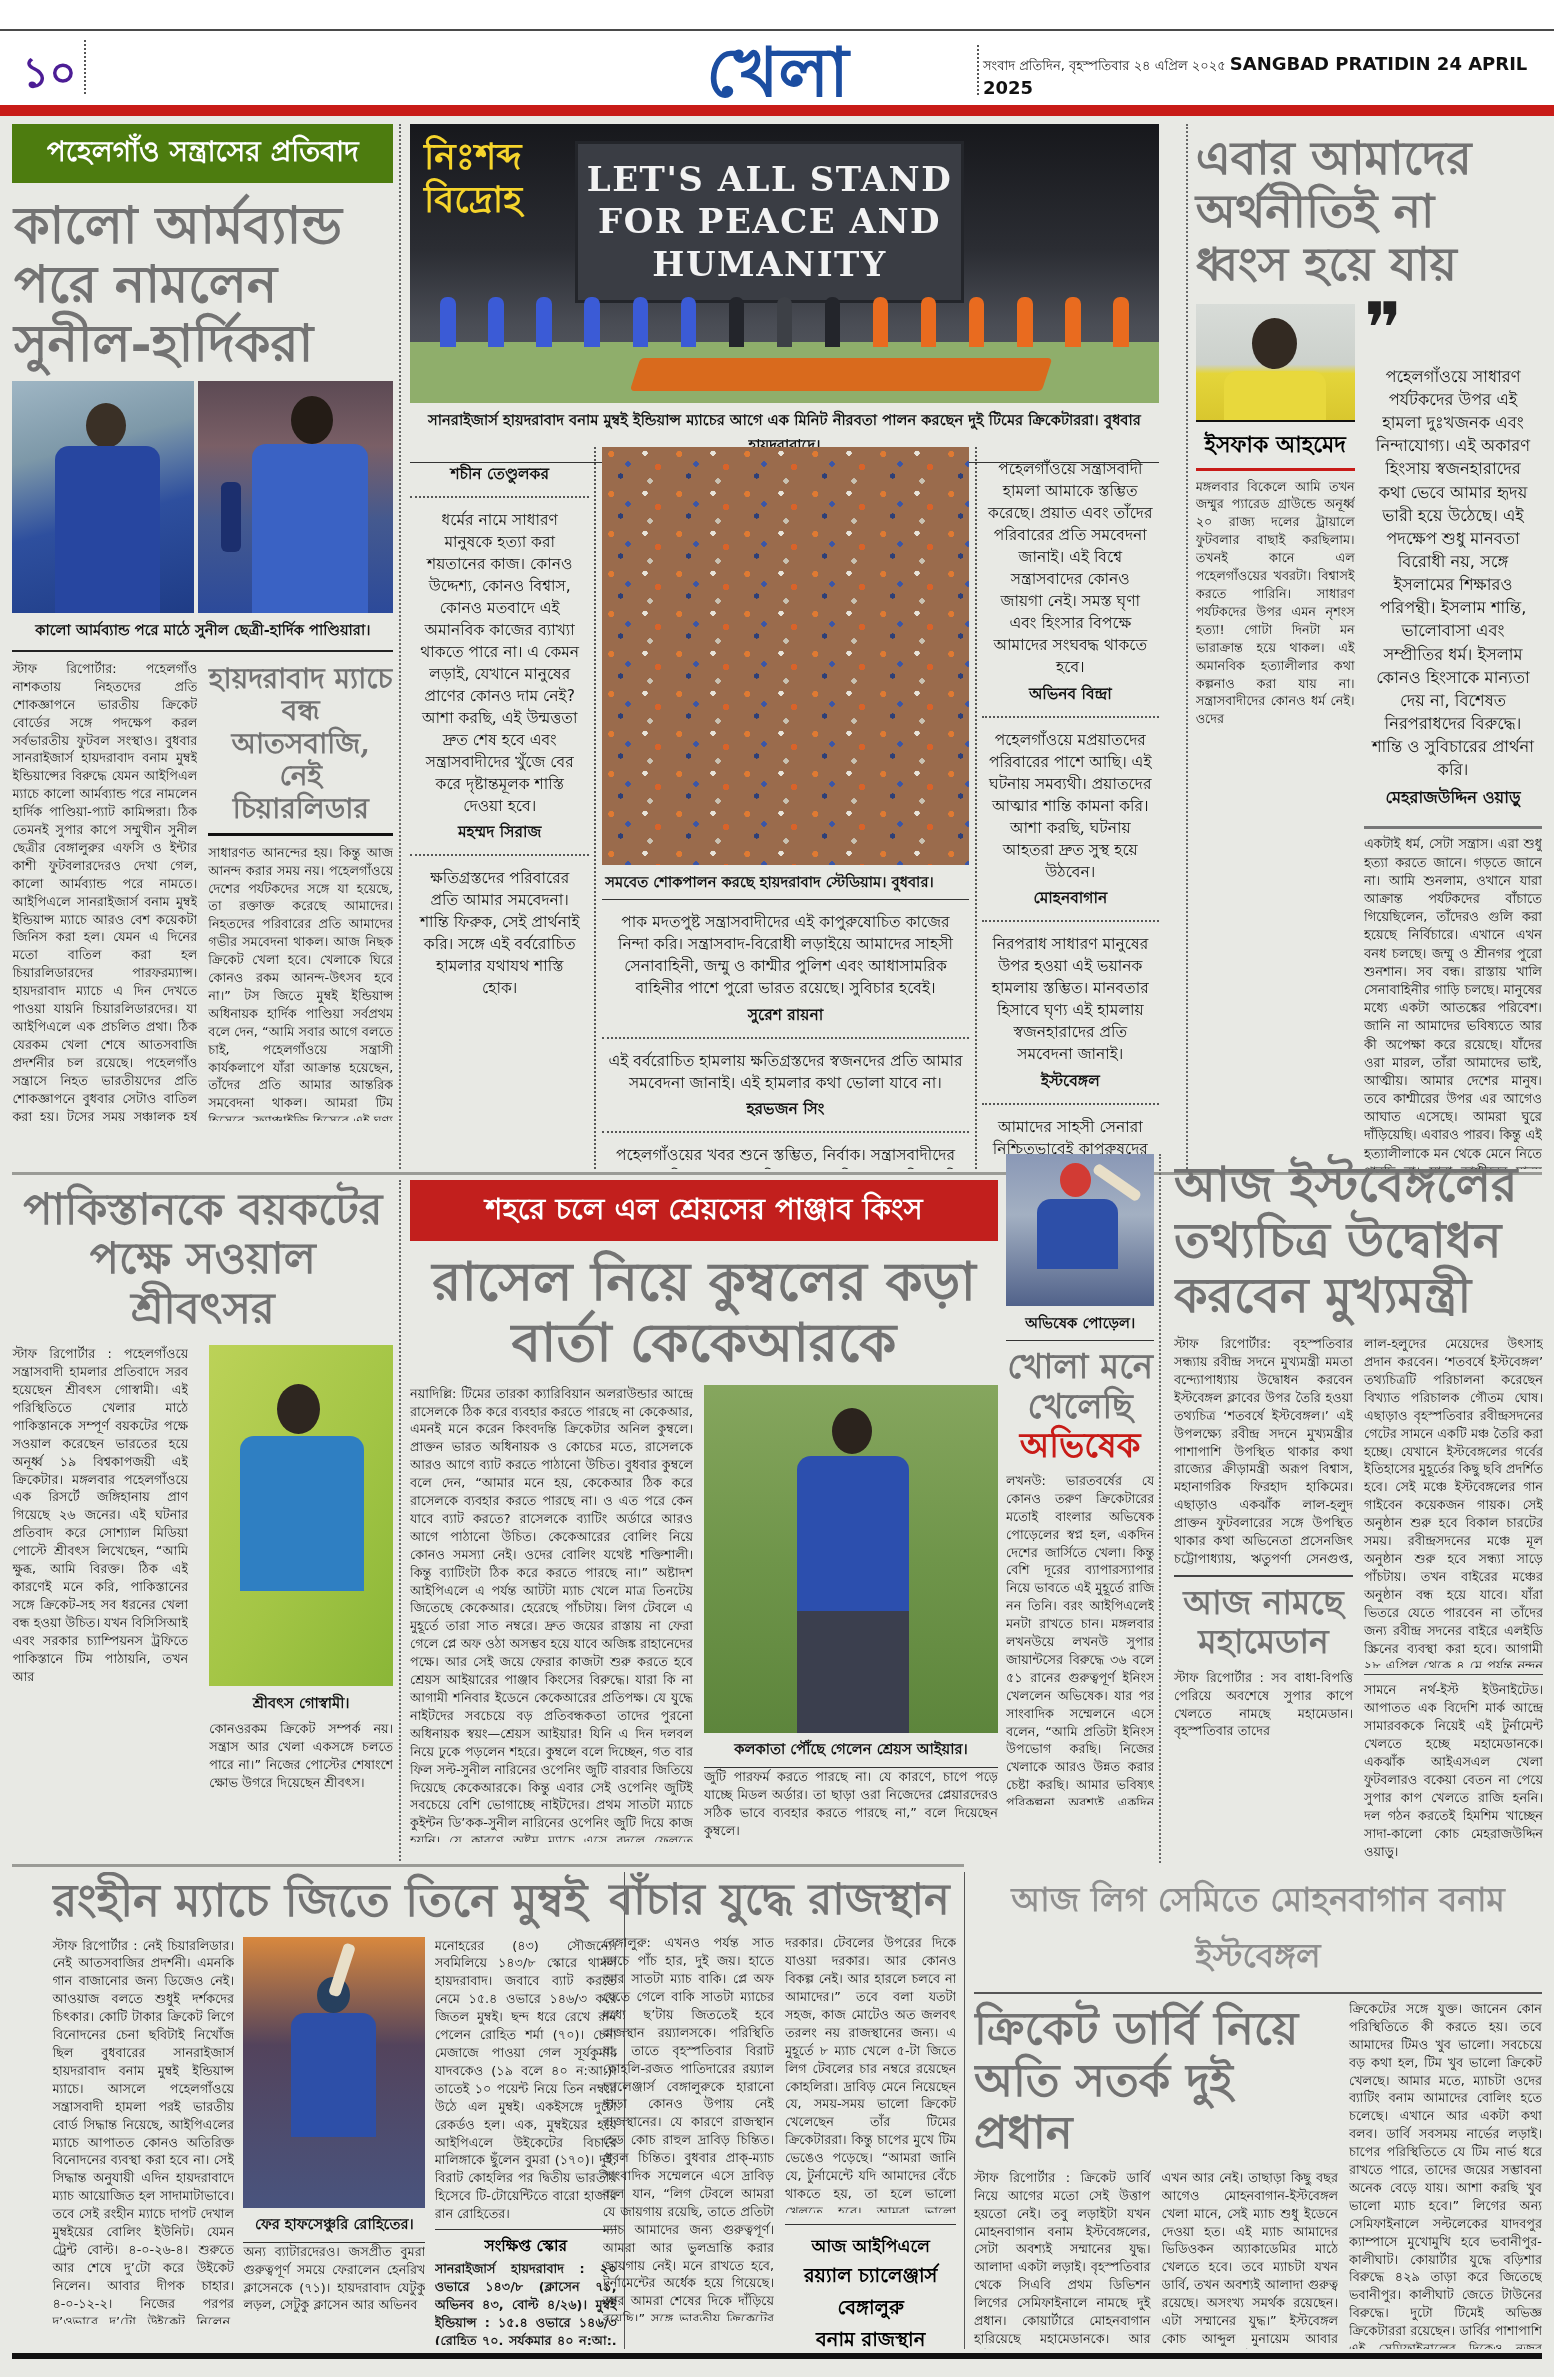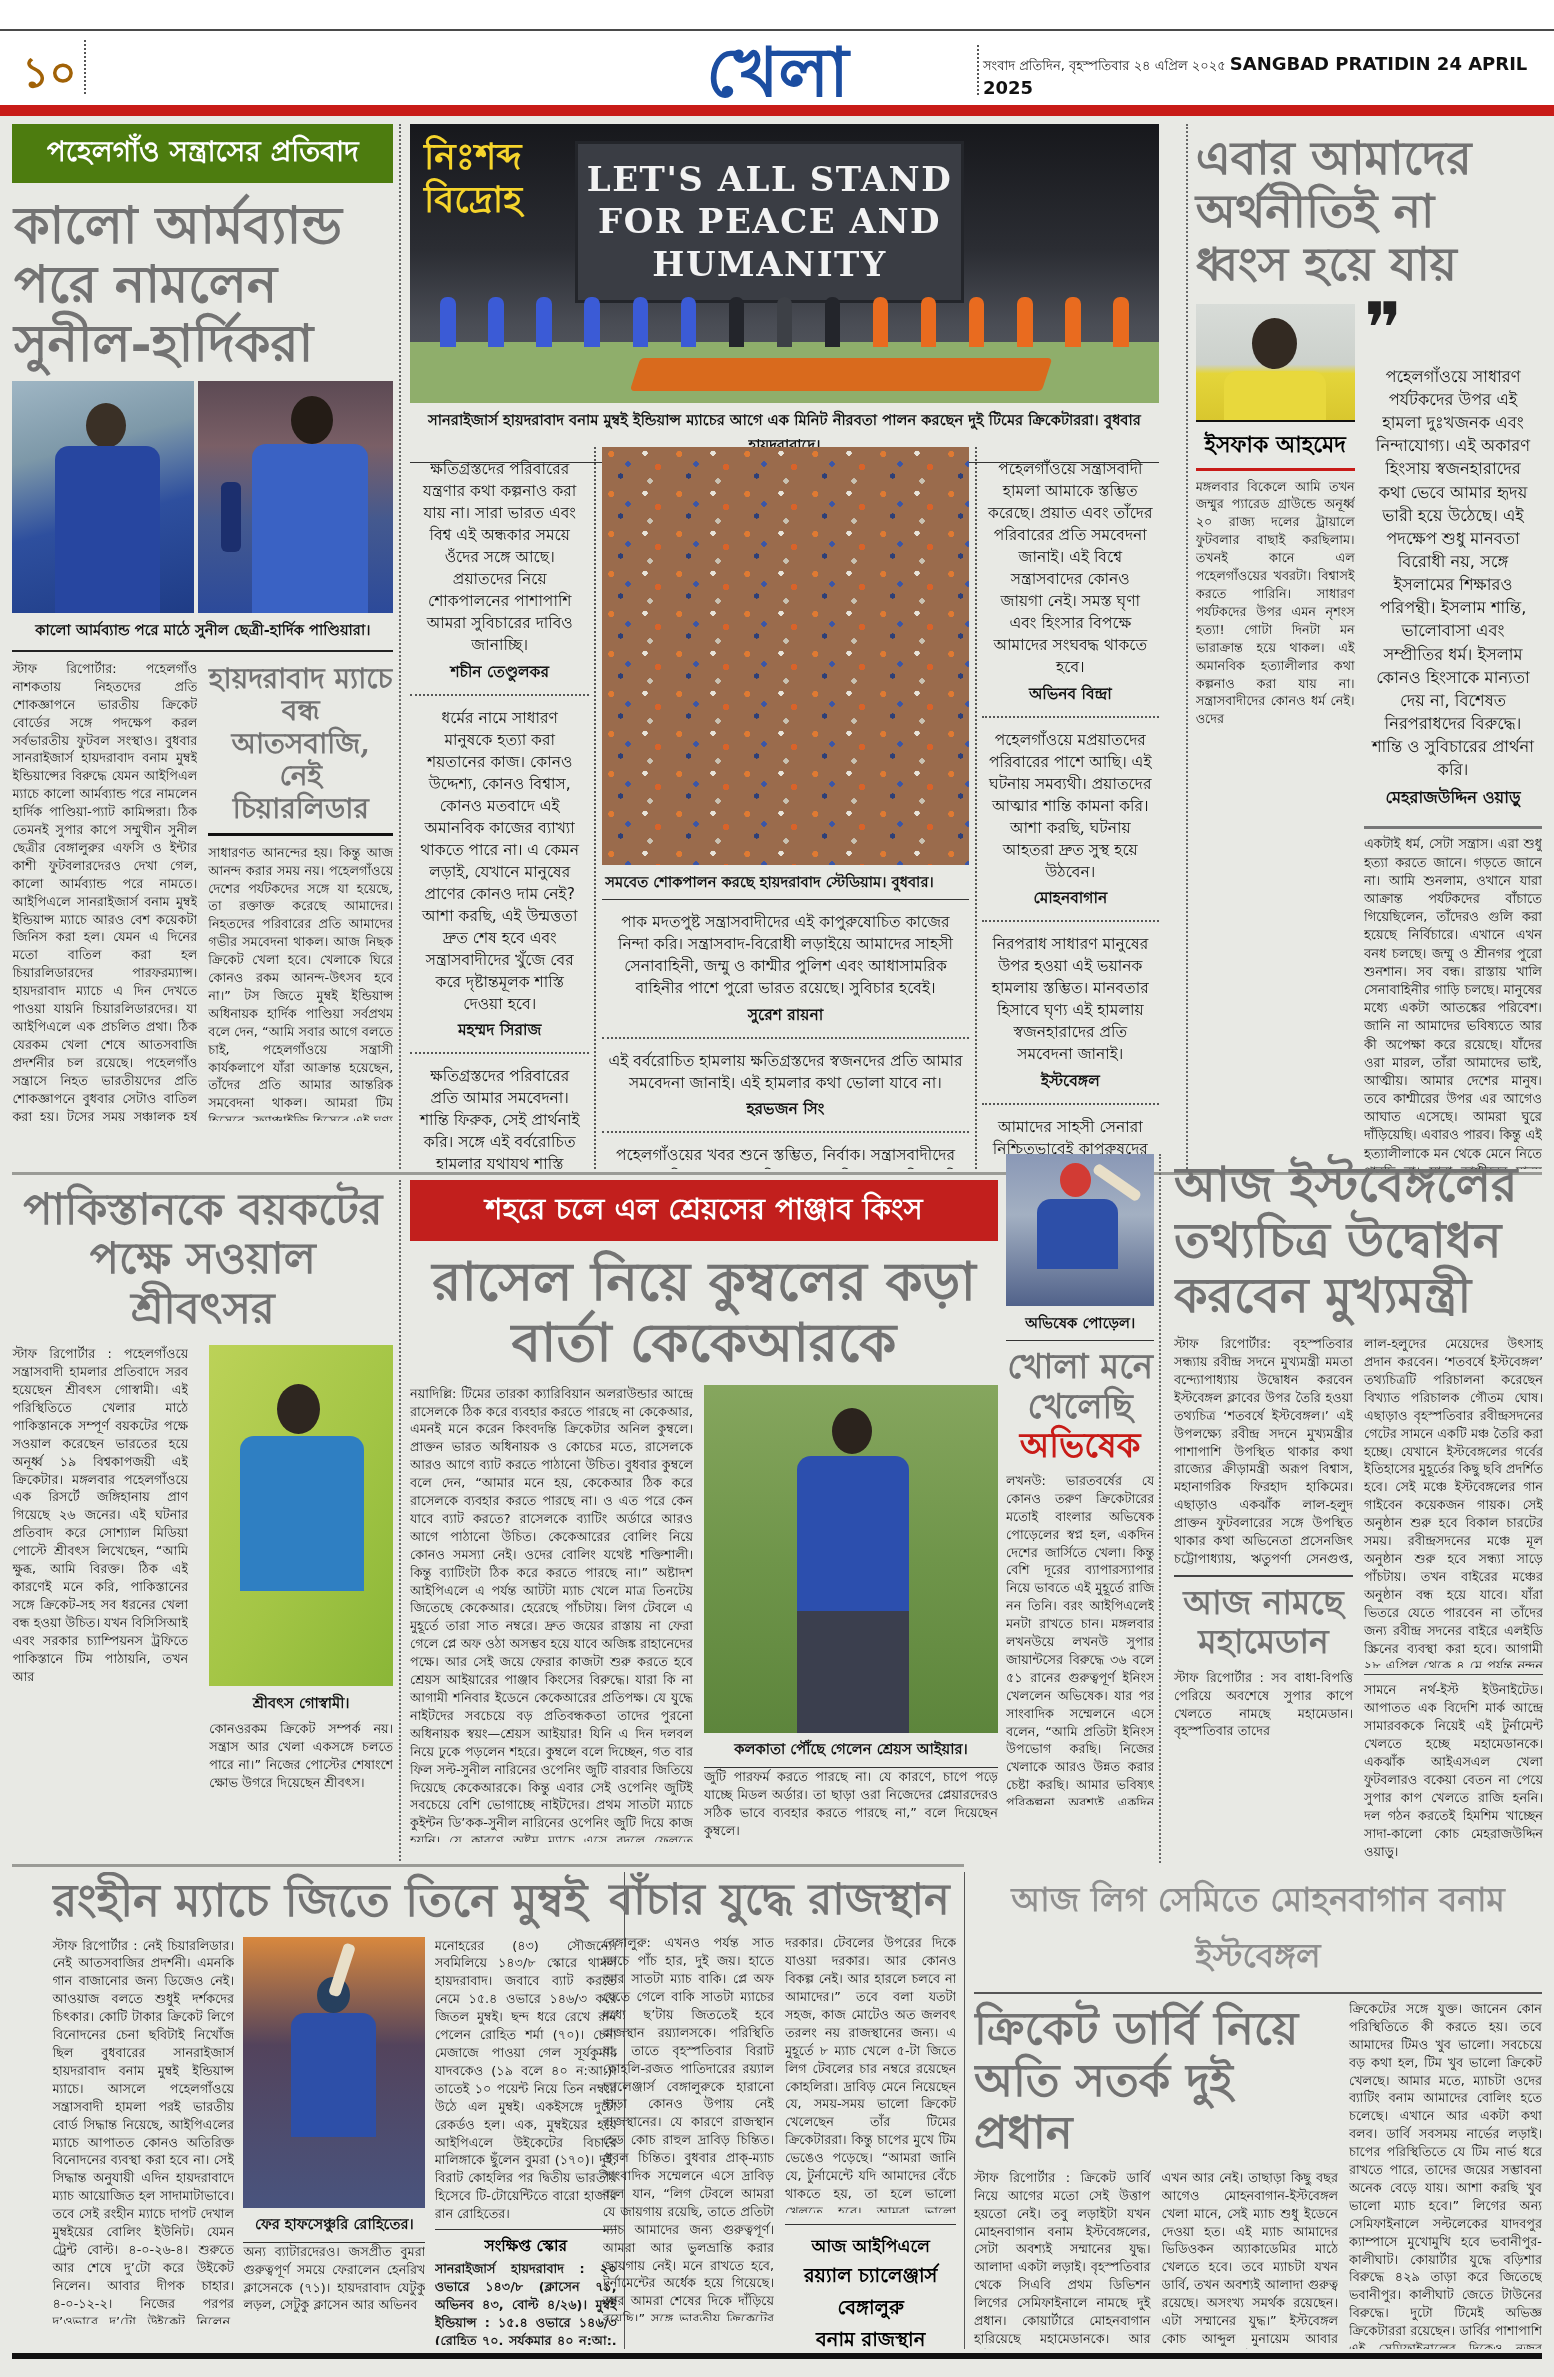--- a/index.html
+++ b/index.html
@@ -2,21 +2,21 @@
 <html style="font-size:12.4px"><head>
 <meta charset="utf-8">
 <style>
   * { box-sizing: border-box; margin: 0; padding: 0; }
   html,body { width:1555px; background:#fff; font-family:"DejaVu Sans","Liberation Sans",sans-serif; }
   #page { position:relative; width:1555px; height:2377px; background:#fff; overflow:hidden; }
   .content-bg { position:absolute; left:0; top:115px; width:1555px; height:2263px; background:#e8e9e4; }
 
   
   .topline { position:absolute; left:0; top:29px; width:1555px; height:2.3px; background:#4a4a4a; }
-  .pagenum { position:absolute; left:22px; top:40px; font-size:42px; font-weight:bold; color:#a16207; font-family:"DejaVu Serif","Liberation Serif",serif; }
+  .pagenum { position:absolute; left:22px; top:40px; font-size:42px; font-weight:bold; color:#4c1d95; font-family:"DejaVu Serif","Liberation Serif",serif; }
   .vdots { position:absolute; border-left:2.3px dotted #555; }
   .masthead { position:absolute; left:0; top:20px; width:1555px; text-align:center; font-size:68px; font-weight:bold; color:#1b4da1; font-family:"DejaVu Serif","Liberation Serif",serif; }
   .dateline { position:absolute; left:983px; top:53px; width:565px; font-size:13px; color:#222; }
   .dateline b { font-size:18px; color:#111; }
   .redband { position:absolute; left:0; top:105px; width:1555px; height:11px; background:#c81b17; }
 
   
   .abs { position:absolute; }
   .kicker-black { background:#4d7c0f; color:#fff; font-weight:bold; font-size:28px; text-align:center; padding:6.2px 3.1px; }
   .headline { font-family:"DejaVu Serif","Liberation Serif",serif; font-weight:bold; color:#737373; line-height:1.16; }
@@ -115,21 +115,21 @@
         <div class="fig" style="background:#e96b1f"></div>
         <div class="fig" style="background:#e96b1f"></div>
       </div>
     </div>
     <div class="caption" style="text-align:center; border-bottom:1.5px solid #333;">সানরাইজার্স হায়দরাবাদ বনাম মুম্বই ইন্ডিয়ান্স ম্যাচের আগে এক মিনিট নীরবতা পালন করছেন দুই টিমের ক্রিকেটাররা। বুধবার হায়দরাবাদে।</div>
   </div>
 
   <div class="abs" style="left:410px; top:447px; width:749px; height:722px; display:flex;">
 
     <div style="flex:0 0 186px; border-right:2.3px dotted #555; padding-right:4.6px; overflow:hidden;">
-      <div class="quote"><span>ক্ষতিগ্রস্তদের পরিবারের যন্ত্রণার কথা কল্পনাও করা যায় না। সারা ভারত এবং বিশ্ব এই অন্ধকার সময়ে ওঁদের সঙ্গে আছে। প্রয়াতদের নিয়ে শোকপালনের পাশাপাশি আমরা সুবিচারের দাবিও জানাচ্ছি।</span><span class="author">শচীন তেণ্ডুলকর</span></div>
+      <div class="quote"><span class="author">শচীন তেণ্ডুলকর</span></div>
       <div class="dot-h"></div>
       <div class="quote"><span>ধর্মের নামে সাধারণ মানুষকে হত্যা করা শয়তানের কাজ। কোনও উদ্দেশ্য, কোনও বিশ্বাস, কোনও মতবাদে এই অমানবিক কাজের ব্যাখ্যা থাকতে পারে না। এ কেমন লড়াই, যেখানে মানুষের প্রাণের কোনও দাম নেই? আশা করছি, এই উন্মত্ততা দ্রুত শেষ হবে এবং সন্ত্রাসবাদীদের খুঁজে বের করে দৃষ্টান্তমূলক শাস্তি দেওয়া হবে।</span><span class="author">মহম্মদ সিরাজ</span></div>
       <div class="dot-h"></div>
       <div class="quote"><span>ক্ষতিগ্রস্তদের পরিবারের প্রতি আমার সমবেদনা। শান্তি ফিরুক, সেই প্রার্থনাই করি। সঙ্গে এই বর্বরোচিত হামলার যথাযথ শাস্তি হোক।</span></div>
 
     </div>
 
     <div style="flex:1; padding:0 6.2px; overflow:hidden;">
       <div class="photo" style="width:100%; height:418px; background:
           radial-gradient(circle 5.4px at 9.3px 7px, #e07a32 55%, transparent 60%),

